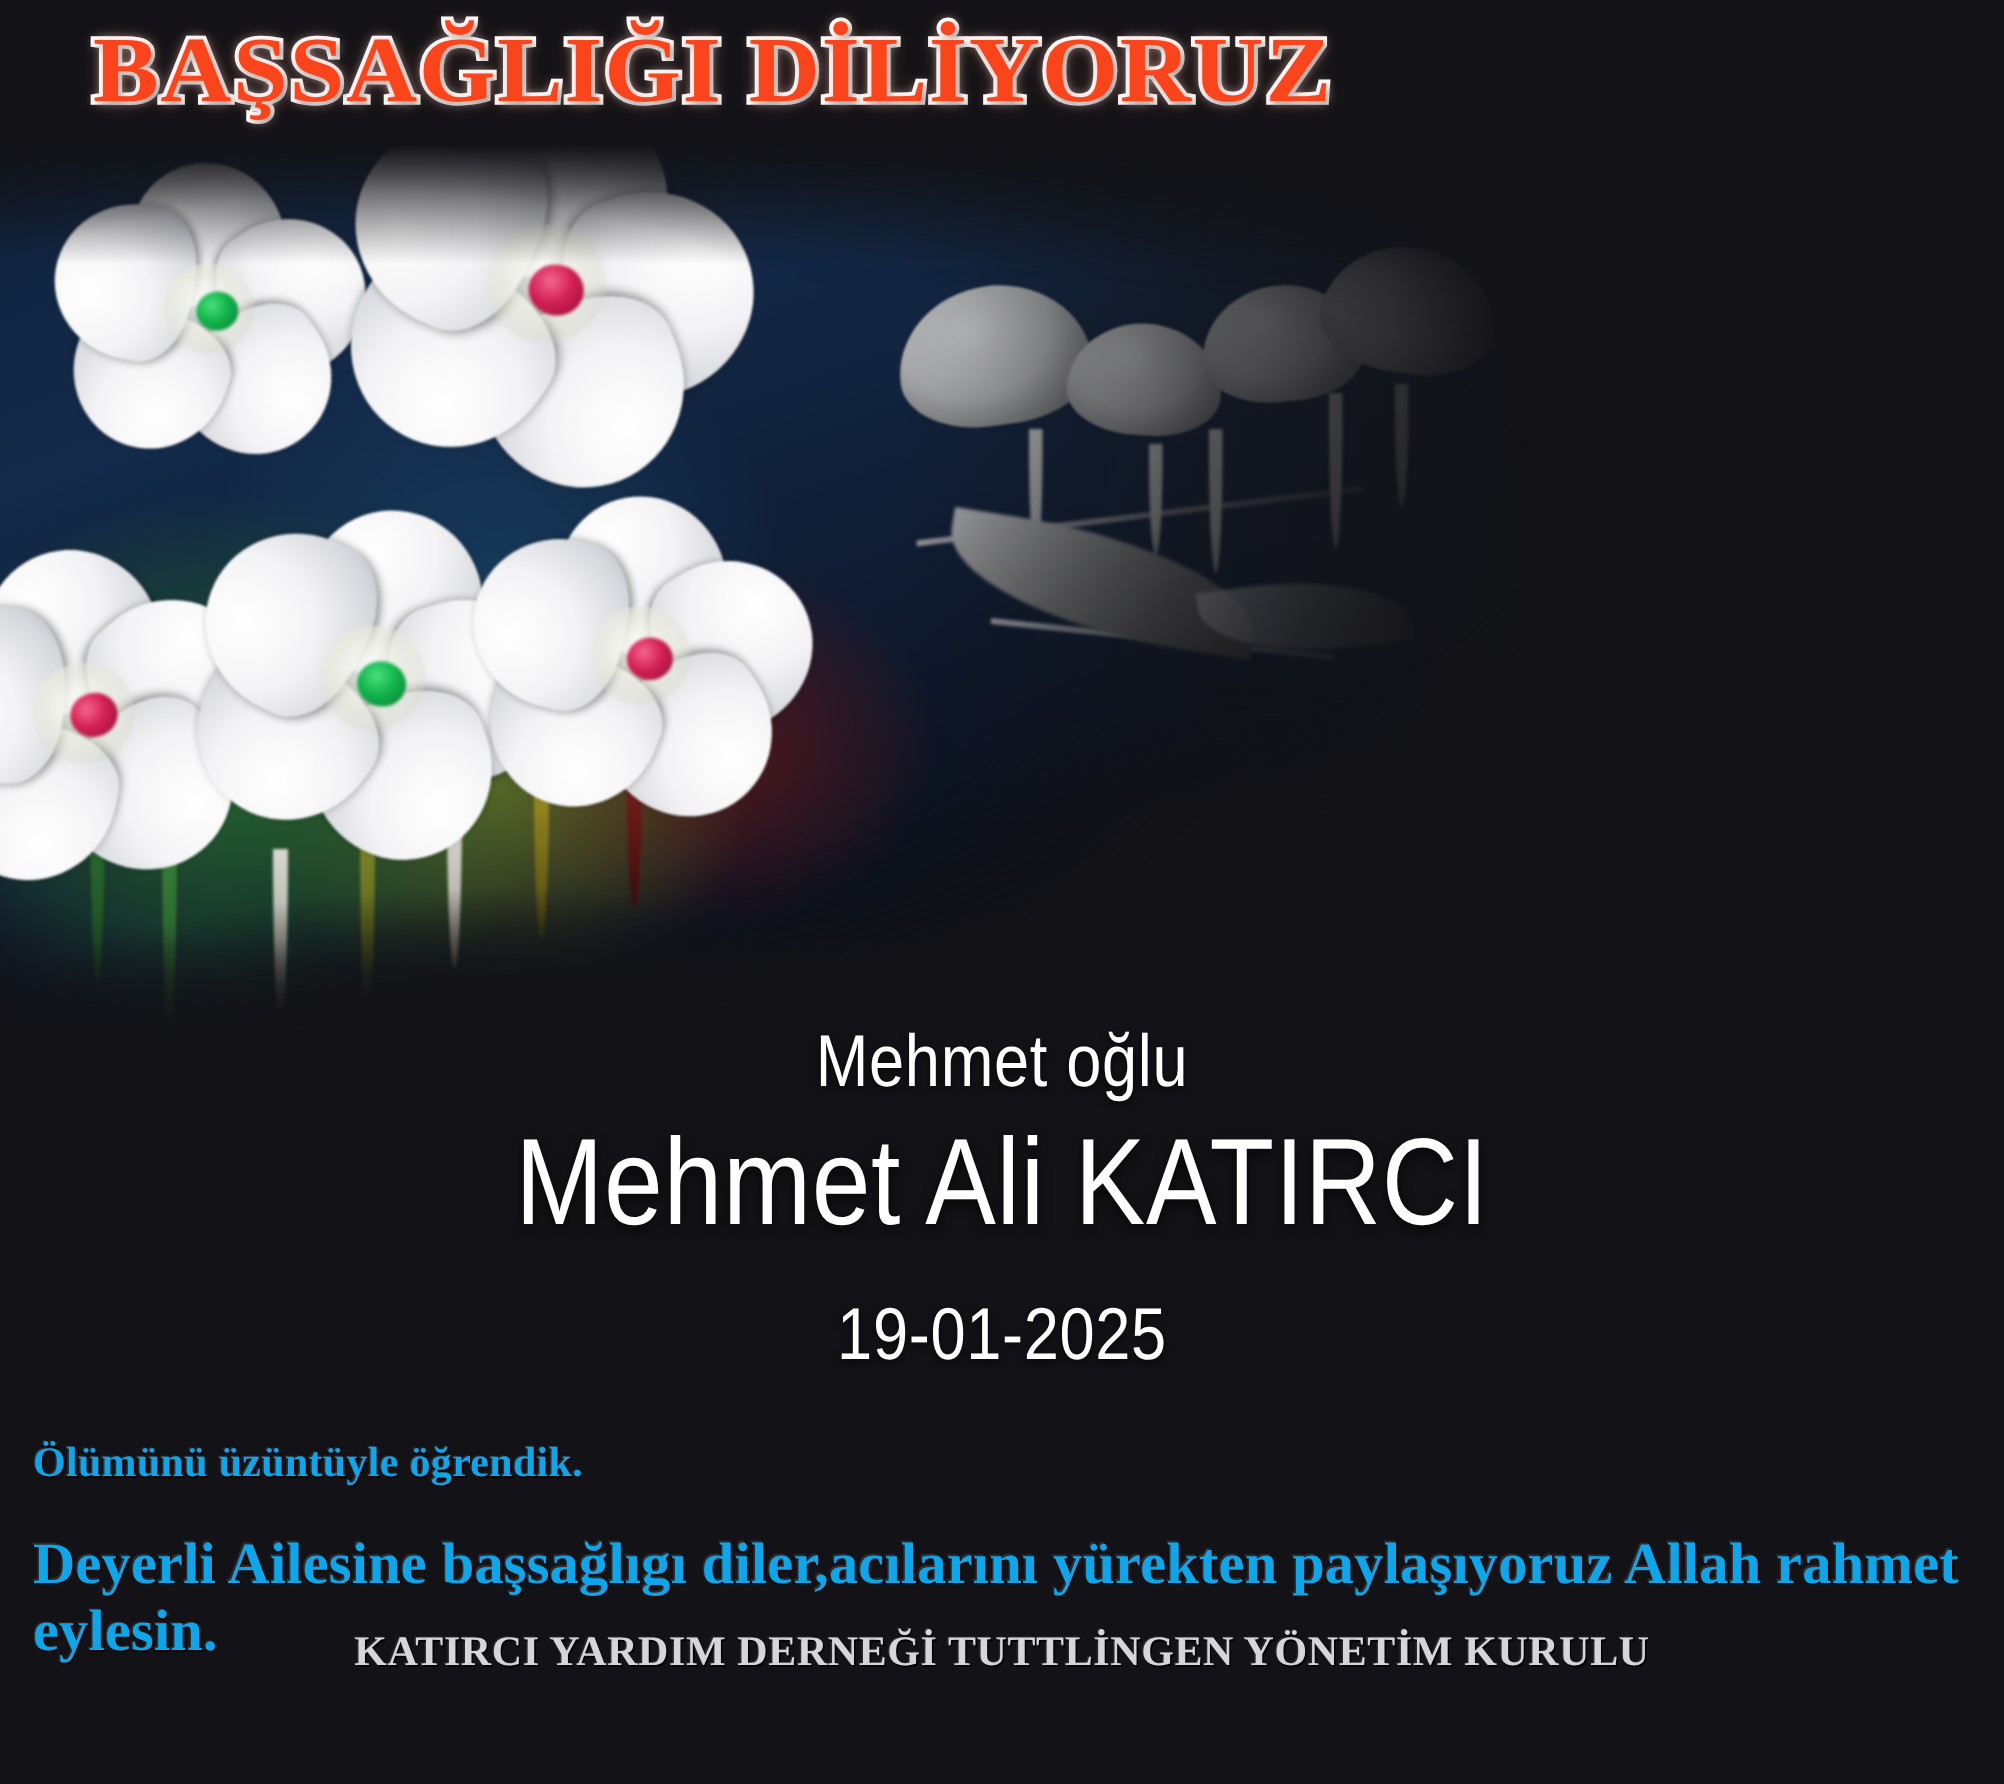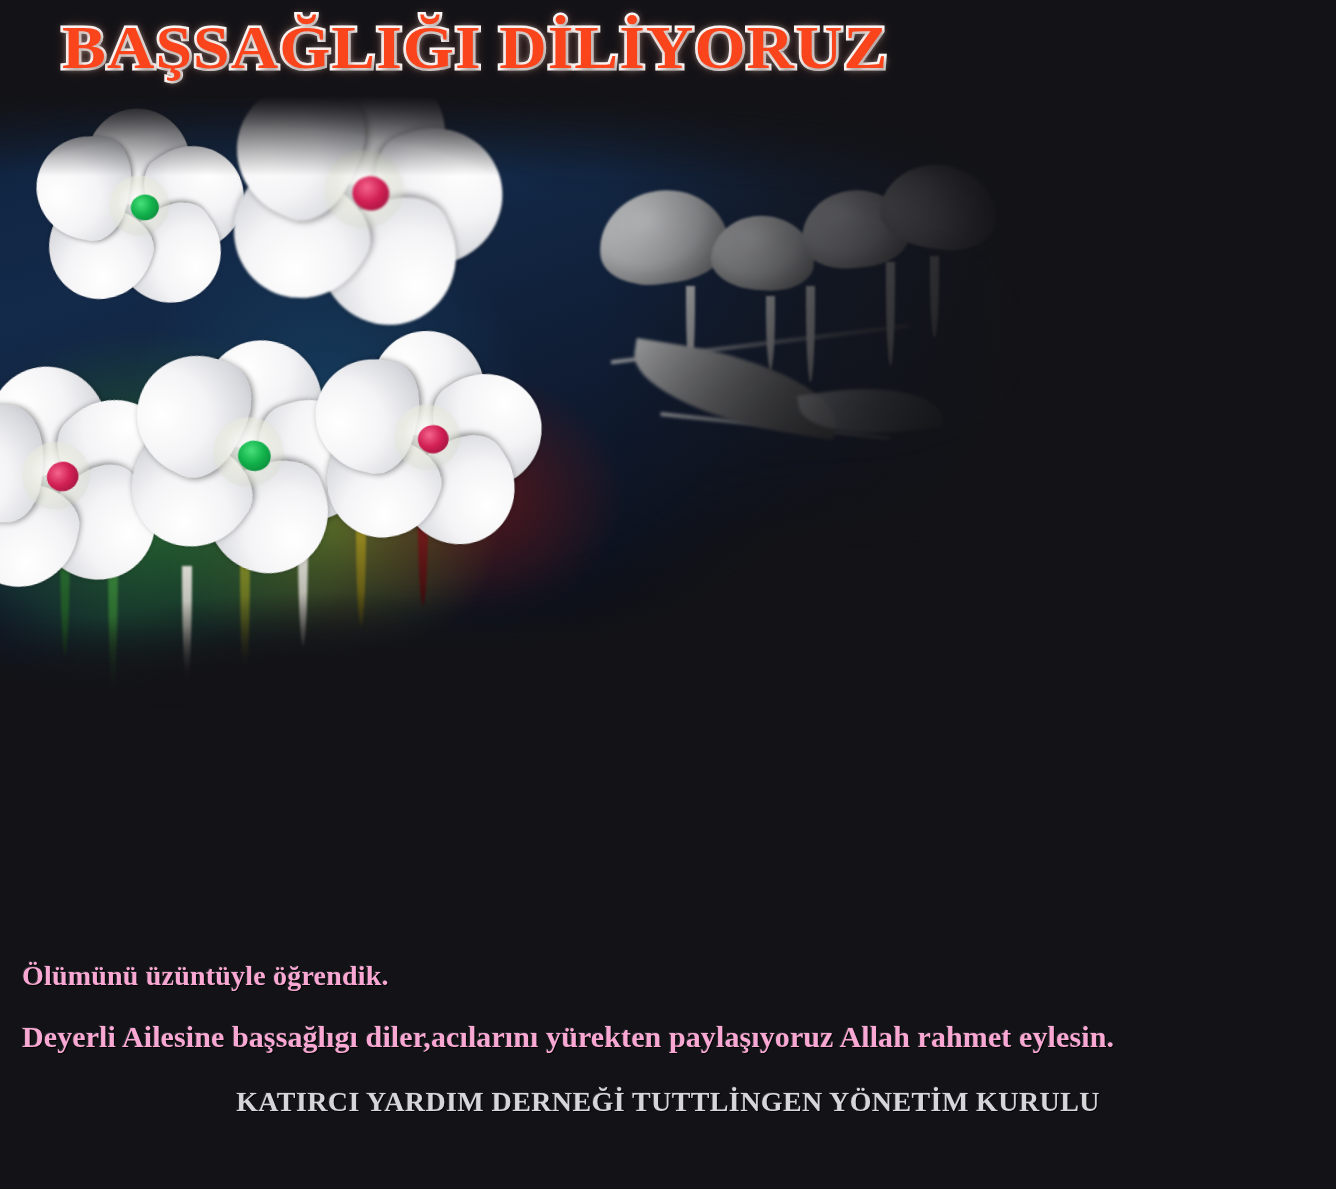--- a/index.html
+++ b/index.html
@@ -254,30 +254,30 @@
   }
 
   
   .message {
     position: absolute;
     left: 18px;
     right: 18px;
     top: 960px;
     font-family: "Liberation Serif", "DejaVu Serif", serif;
     font-weight: bold;
-    color: #f9a8d4;
+    color: #0ea5e9;
     text-shadow: 1px 1px 0 rgba(0,0,0,0.85), -1px -1px 0 rgba(90,90,95,0.35);
   }
   .msg-line-1 {
     font-size: 28px;
     margin: 0 0 28px 4px;
     letter-spacing: .2px;
   }
   .msg-line-2 {
-    font-size: 30px;
+    font-size: 39px;
     margin: 0 0 0 4px;
     letter-spacing: .1px;
   }
 
   .signature {
     position: absolute;
     left: 0; right: 0;
     top: 1086px;
     text-align: center;
     font-family: "Liberation Serif", "DejaVu Serif", serif;
@@ -371,20 +371,25 @@
     </div>
 
     <div class="fade-right"></div>
     <div class="fade-top"></div>
     <div class="vignette-bottom"></div>
   </div>
 
   <div class="headline">BAŞSAĞLIĞI DİLİYORUZ</div>
 
 
+  <div class="deceased">
+    <div class="parentage">Mehmet oğlu</div>
+    <div class="fullname">Mehmet Ali KATIRCI</div>
+    <div class="deathdate">19-01-2025</div>
+  </div>
 
   <div class="message">
     <p class="msg-line-1">Ölümünü üzüntüyle öğrendik.</p>
     <p class="msg-line-2">Deyerli Ailesine başsağlıgı diler,acılarını yürekten paylaşıyoruz Allah rahmet eylesin.</p>
   </div>
 
   <div class="signature">KATIRCI YARDIM DERNEĞİ TUTTLİNGEN YÖNETİM KURULU</div>
 
 </div>
 

